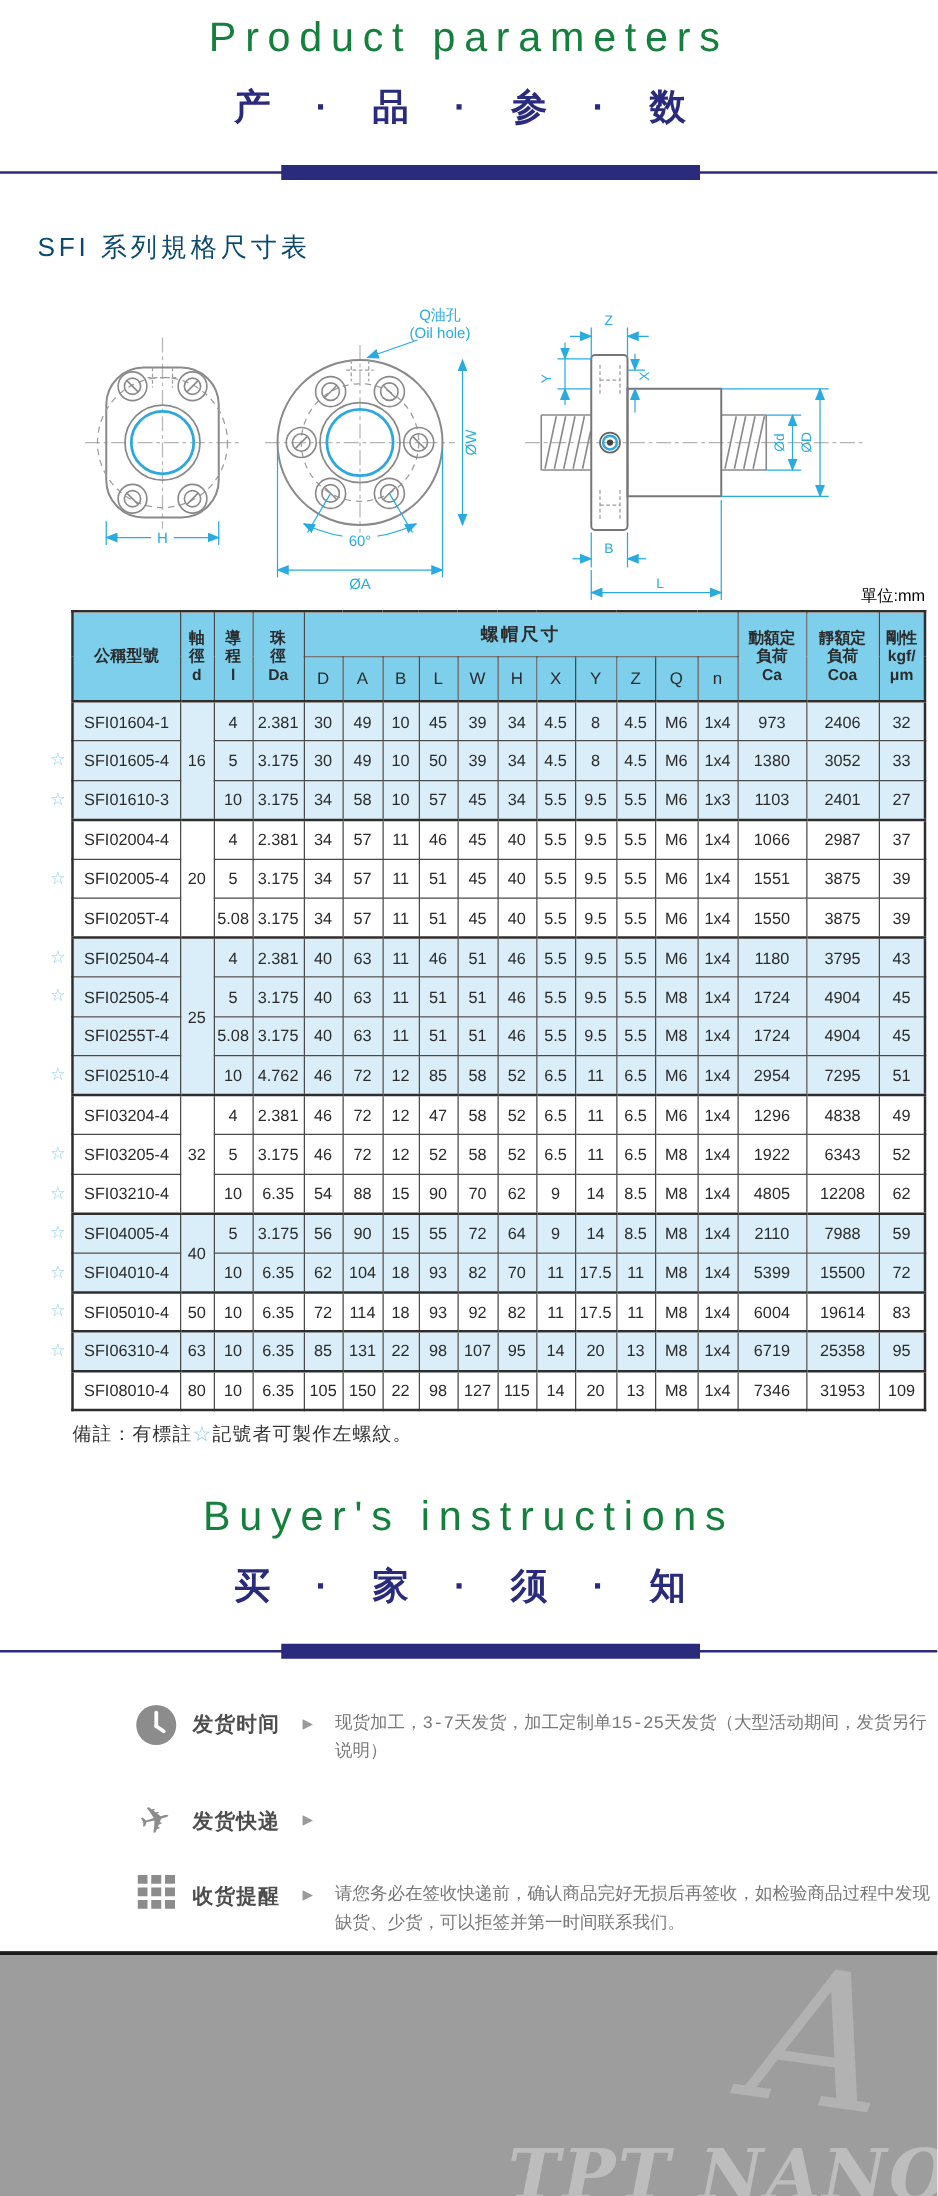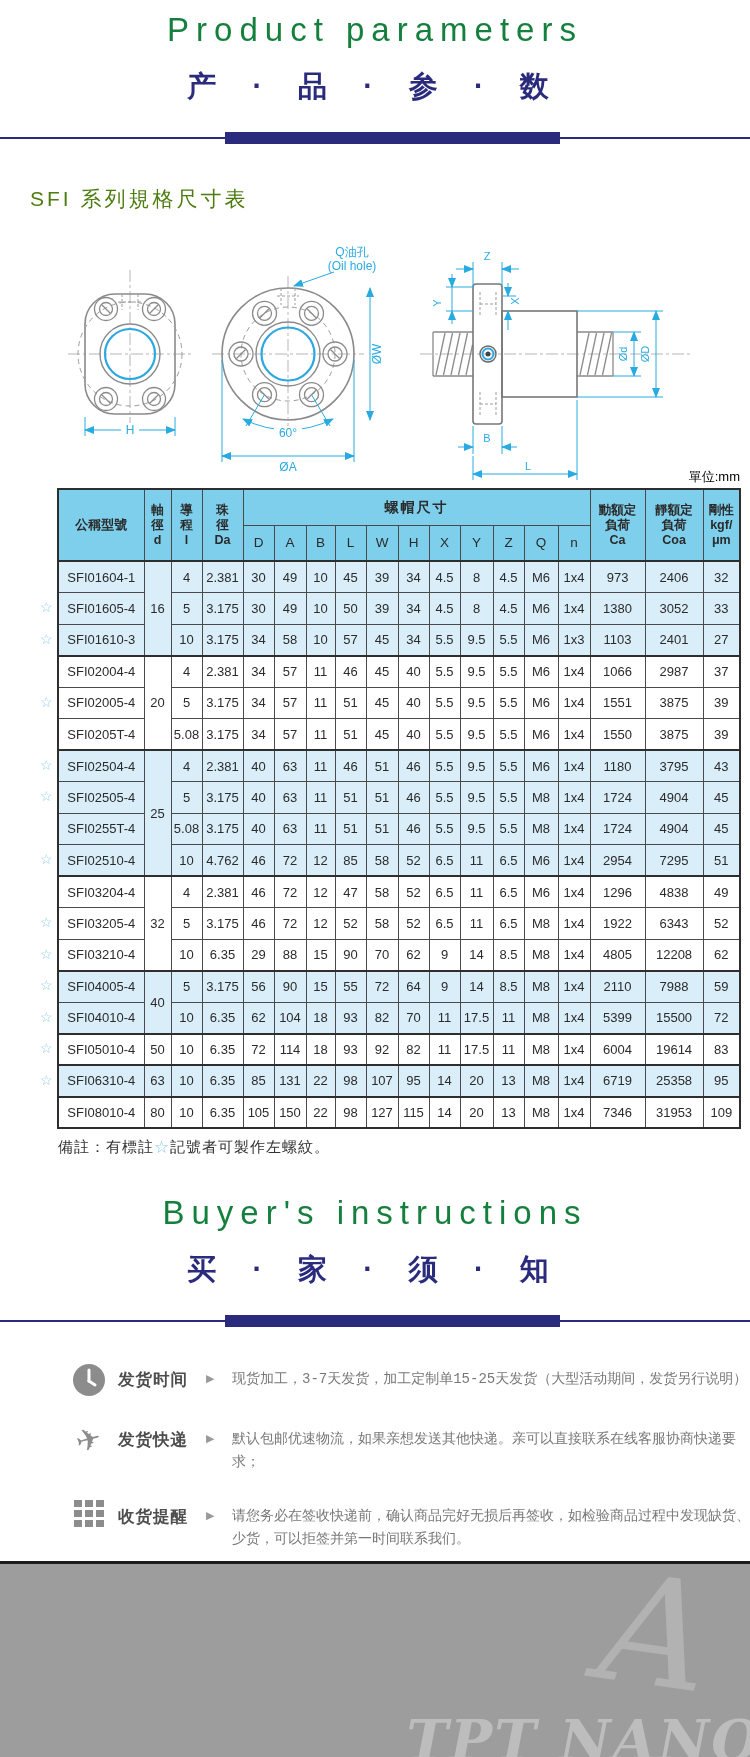--- a/index.html
+++ b/index.html
@@ -9,21 +9,21 @@
   }
   
   .h-en{height:48px;padding-top:8px;text-align:center;font-size:33px;line-height:44px;
         color:#15803d;letter-spacing:7px;font-weight:400;}
   .h-zh{height:40px;margin-top:10px;text-align:center;font-size:29px;line-height:40px;
         color:#2b2b7d;font-weight:bold;letter-spacing:14px;}
   .divider{position:relative;height:12px;margin-top:26px;}
   .divider .thin{position:absolute;left:0;right:0;top:5px;height:2px;background:#2b2b7d;}
   .divider .thick{position:absolute;left:225px;width:335px;top:0;height:12px;background:#2b2b7d;}
   
-  .sec-title{margin:42px 0 0 30px;font-size:21px;line-height:26px;color:#4d7c0f;letter-spacing:3px;}
+  .sec-title{margin:42px 0 0 30px;font-size:21px;line-height:26px;color:#0c4a6e;letter-spacing:3px;}
   
   .diagram-wrap{position:relative;margin-top:18px;height:258px;}
   .unit-label{position:absolute;right:10px;bottom:2px;font-size:13px;color:#000000;}
   .dimtxt{fill:#29abe2;font-size:12px;font-family:"Liberation Sans",sans-serif;}
   .dimtxt-s{fill:#29abe2;font-size:11px;font-family:"Liberation Sans",sans-serif;}
   
   .table-wrap{position:relative;margin-left:57px;width:686px;}
   table.spec-table{border-collapse:collapse;table-layout:fixed;width:684px;
         border:2px solid #2e2e2e;font-size:13px;color:#2b2b2b;}
   .spec-table th,.spec-table td{border:1px solid #4a4a4a;text-align:center;vertical-align:middle;
@@ -34,21 +34,21 @@
   .spec-table th.nuth{font-size:14px;letter-spacing:2px;}
   .spec-table thead th.dimhead{font-weight:normal;font-size:13.5px;}
   .spec-table tbody tr{height:31.5px;}
   .spec-table tbody tr.tint td{background:#d9eef9;}
   .spec-table tbody tr.gstart td{border-top:2px solid #2e2e2e;}
   .row-star{position:absolute;left:-17px;transform:translateY(-50%);font-size:14px;color:#8ecfee;}
   
   .note{margin:9px 0 0 58px;font-size:15px;color:#333;letter-spacing:1px;}
   .note .star{color:#8ecfee;}
   
-  .shipping{margin-top:36px;}
+  .shipping{margin-top:36px;padding-left:36px;}
   .ship-row{display:flex;padding-left:60px;margin-top:26px;align-items:flex-start;}
   .ship-row:first-child{margin-top:0;}
   .ship-icon{width:58px;flex:none;display:flex;justify-content:center;color:#8c8c8c;}
   .ship-label{width:88px;flex:none;font-size:16.5px;font-weight:bold;color:#4d4d4d;
         letter-spacing:1px;padding-top:6px;}
   .ship-arrow{width:26px;flex:none;color:#9a9a9a;font-size:11px;padding-top:9px;}
   .ship-text{flex:1;max-width:540px;font-size:14px;color:#787878;line-height:1.65;padding-top:5px;font-family:Liberation Mono, monospace;}
   .plane{font-size:30px;line-height:34px;transform:rotate(-15deg);}
   
   .footer{position:absolute;left:0;top:1561px;width:750px;height:196px;background:#9d9d9d;
@@ -553,21 +553,21 @@
           <td>M8</td>
           <td>1x4</td>
           <td>1922</td>
           <td>6343</td>
           <td>52</td>
         </tr>
         <tr class="">
           <td>SFI03210-4</td>
           <td>10</td>
           <td>6.35</td>
-          <td>29</td>
+          <td>54</td>
           <td>88</td>
           <td>15</td>
           <td>90</td>
           <td>70</td>
           <td>62</td>
           <td>9</td>
           <td>14</td>
           <td>8.5</td>
           <td>M8</td>
           <td>1x4</td>
@@ -713,21 +713,20 @@
     <div class="ship-label">发货时间</div>
     <div class="ship-arrow">▶</div>
     <div class="ship-text">现货加工，3-7天发货，加工定制单15-25天发货（大型活动期间，发货另行说明）</div>
   </div>
   <div class="ship-row">
     <div class="ship-icon">
         <span class="plane">✈</span>
       </div>
     <div class="ship-label">发货快递</div>
     <div class="ship-arrow">▶</div>
-    <div class="ship-text">默认包邮优速物流，如果亲想发送其他快递。亲可以直接联系在线客服协商快递要求；</div>
   </div>
   <div class="ship-row">
     <div class="ship-icon">
       <svg width="30" height="28" viewBox="0 0 30 28">
         <g fill="#8c8c8c">
           <rect x="0" y="0" width="8" height="7"></rect>
             <rect x="11" y="0" width="8" height="7"></rect>
             <rect x="22" y="0" width="8" height="7"></rect>
           <rect x="0" y="10" width="8" height="7"></rect>
             <rect x="11" y="10" width="8" height="7"></rect>

